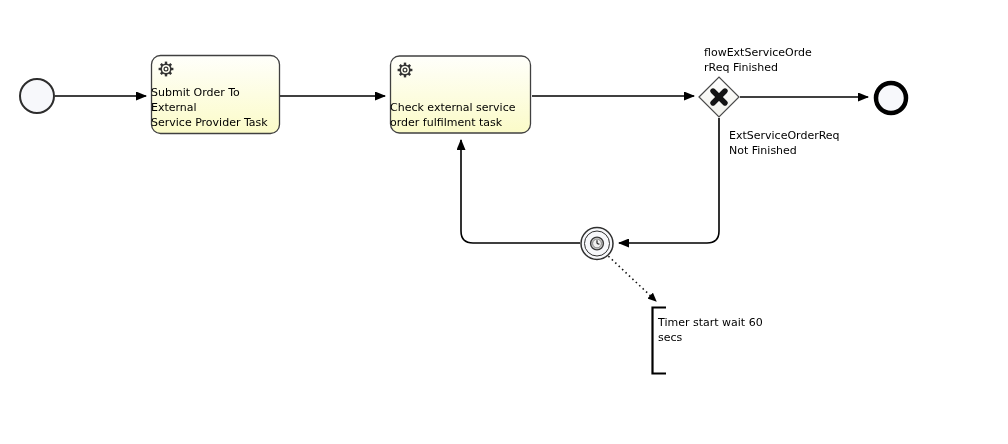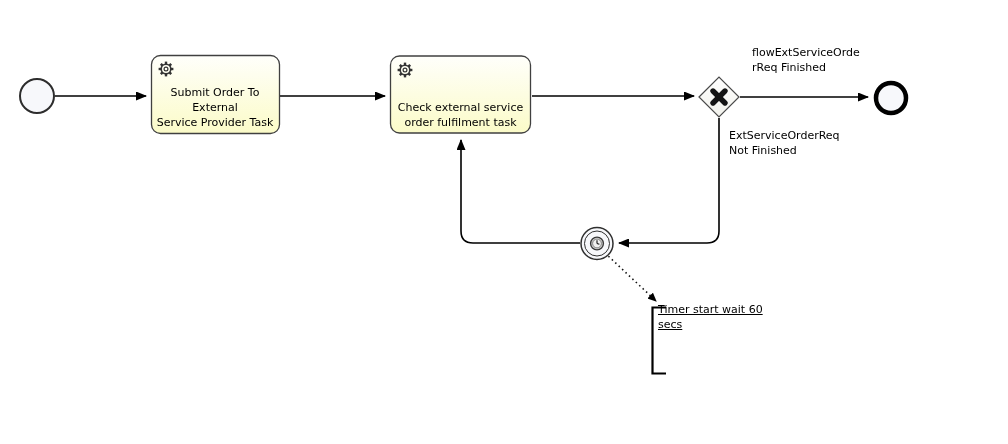--- a/index.html
+++ b/index.html
@@ -11,21 +11,21 @@
     overflow:hidden;
   }
   svg{position:absolute;left:0;top:0;}
   .lbl{
     position:absolute;
     font-size:11px;
     line-height:15px;
     color:#000000;
     white-space:pre-line;
   }
-  .task-lbl{text-align:center;}
+  .task-lbl{}
 </style>
 </head>
 <body>
 
 <div id="canvas">
 
   <svg width="1008" height="444" viewBox="0 0 1008 444">
     <defs>
       <linearGradient id="taskGrad" x1="0" y1="0" x2="0" y2="1">
         <stop offset="0" stop-color="#fffffb"></stop>
@@ -109,22 +109,22 @@
 
     <path d="M666,307.5 H652.5 V373.5 H666" stroke="#000" stroke-width="2.2" fill="none"></path>
   </svg>
 
   <div class="lbl task-lbl" style="left:151px;top:85px;width:128px;">Submit Order To External
 Service Provider Task</div>
 
   <div class="lbl task-lbl" style="left:390px;top:100px;width:141px;">Check external service
 order fulfilment task</div>
 
-  <div class="lbl" style="left:752px;top:45px;">flowExtServiceOrde
+  <div class="lbl" style="left:704px;top:45px;">flowExtServiceOrde
 rReq Finished</div>
 
   <div class="lbl" style="left:729px;top:128px;">ExtServiceOrderReq
 Not Finished</div>
 
-  <div class="lbl" style="left:658px;top:302px;width:110px;text-decoration:underline;">Timer start wait 60
+  <div class="lbl" style="left:658px;top:315px;width:110px;">Timer start wait 60
 secs</div>
 
 </div>
 
 </body></html>

